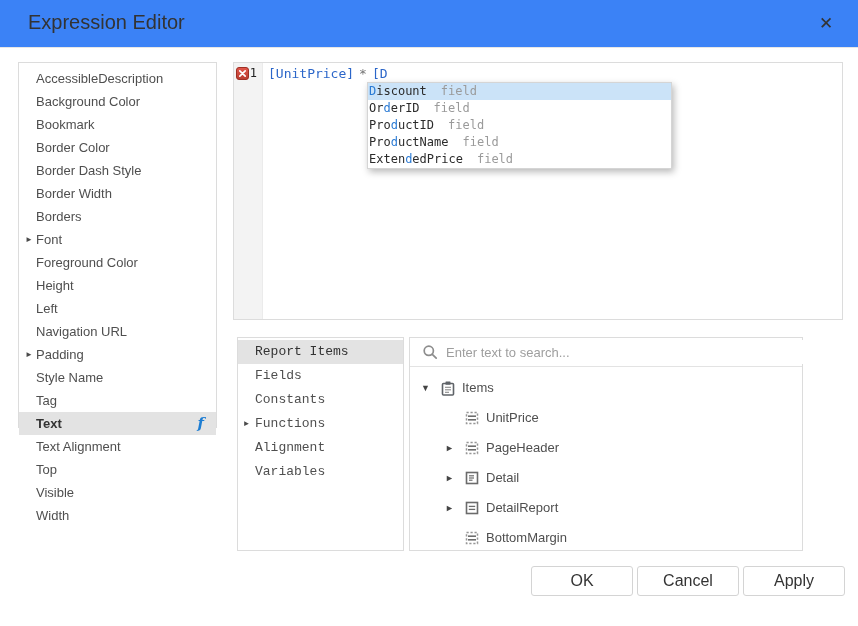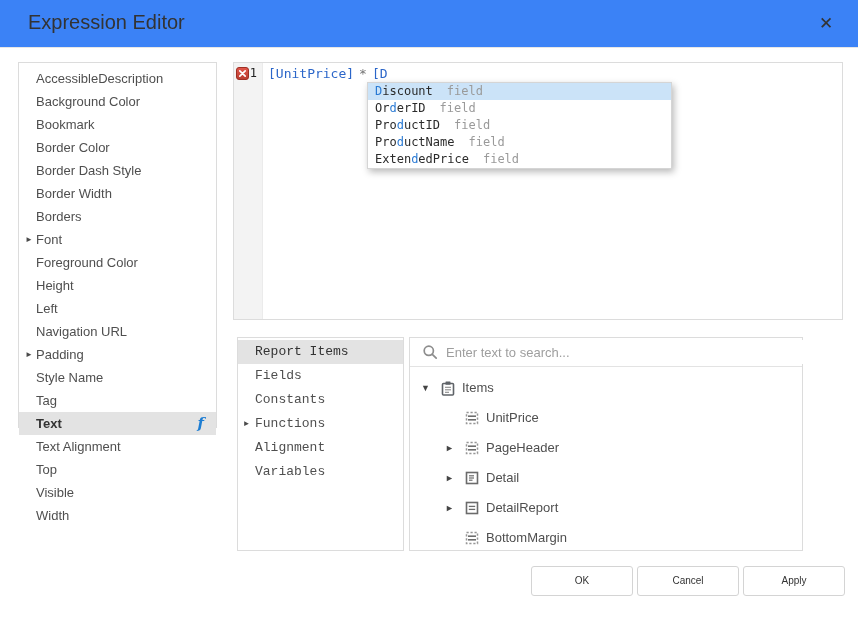--- a/index.html
+++ b/index.html
@@ -23,21 +23,21 @@
   .editor{position:absolute;left:233px;top:62px;width:610px;height:258px;border:1px solid #dcdcdc;box-sizing:border-box;background:#fff;}
   .gutter{position:absolute;left:0;top:0;bottom:0;width:28px;background:#f3f3f3;border-right:1px solid #ebebeb;}
   .err-icon{position:absolute;left:2px;top:4px;}
   .line-num{position:absolute;right:5px;top:3px;font-family:"DejaVu Sans Mono","Liberation Mono",monospace;font-size:12px;color:#222;}
   .code-line{position:absolute;left:34px;top:3px;font-family:"DejaVu Sans Mono","Liberation Mono",monospace;font-size:13px;white-space:pre;}
   .tok-blue{color:#2b66c9;}
   .tok-op{color:#737373;margin:0 5px;}
   
   .popup{position:absolute;left:367px;top:82px;width:303px;background:#fff;border:1px solid #d5d5d5;
     box-shadow:2px 3px 7px rgba(0,0,0,0.28);z-index:5;}
-  .popup-row{height:17px;line-height:17px;padding-left:7px;font-family:"DejaVu Sans Mono","Liberation Mono",monospace;
+  .popup-row{height:17px;line-height:17px;padding-left:1px;font-family:"DejaVu Sans Mono","Liberation Mono",monospace;
     font-size:12px;color:#2b2b2b;white-space:pre;}
   .popup-row.selected{background:#cbe3f8;}
   .match{color:#2a7ad4;}
   .kind{color:#9a9a9a;margin-left:14px;}
   
   .cats{position:absolute;left:237px;top:337px;width:167px;height:214px;border:1px solid #dcdcdc;box-sizing:border-box;padding-top:2px;font-family:Liberation Mono, monospace;}
   .cat-item{position:relative;height:24px;line-height:24px;font-size:13px;color:#4f4f4f;padding-left:17px;white-space:nowrap;}
   .cat-item .p-arrow{position:absolute;left:6px;top:0;font-size:8px;color:#4a4a4a;}
   .cat-item.selected{background:#e3e3e3;color:#333;}
   
@@ -48,21 +48,21 @@
     font-family:"Liberation Sans",sans-serif;font-size:13px;color:#444;}
   .search-input::placeholder{color:#9e9e9e;opacity:1;}
   .tree{padding-top:6px;}
   .tree-row{position:relative;height:30px;line-height:30px;font-size:13px;color:#4f4f4f;display:flex;align-items:center;white-space:nowrap;}
   .tree-row.lvl0{padding-left:11px;}
   .tree-row.lvl1{padding-left:35px;}
   .tw{display:inline-block;width:20px;font-size:9px;color:#444;text-align:left;flex:0 0 20px;}
   .tree-row svg{flex:0 0 14px;margin-right:7px;}
   
   .btn{position:absolute;top:566px;width:102px;height:30px;background:#fff;border:1px solid #d4d4d4;border-radius:3px;
-    font-family:"Liberation Sans",sans-serif;font-size:10px;color:#333;text-align:center;line-height:28px;cursor:pointer;box-sizing:border-box;}
+    font-family:"Liberation Sans",sans-serif;font-size:16px;color:#333;text-align:center;line-height:28px;cursor:pointer;box-sizing:border-box;}
   .btn-ok{left:531px;}
   .btn-cancel{left:637px;}
   .btn-apply{left:743px;}
 </style>
 </head>
 <body>
 
 <div class="titlebar">
   <div class="title">Expression Editor</div>
   <div class="close-btn">✕</div>

